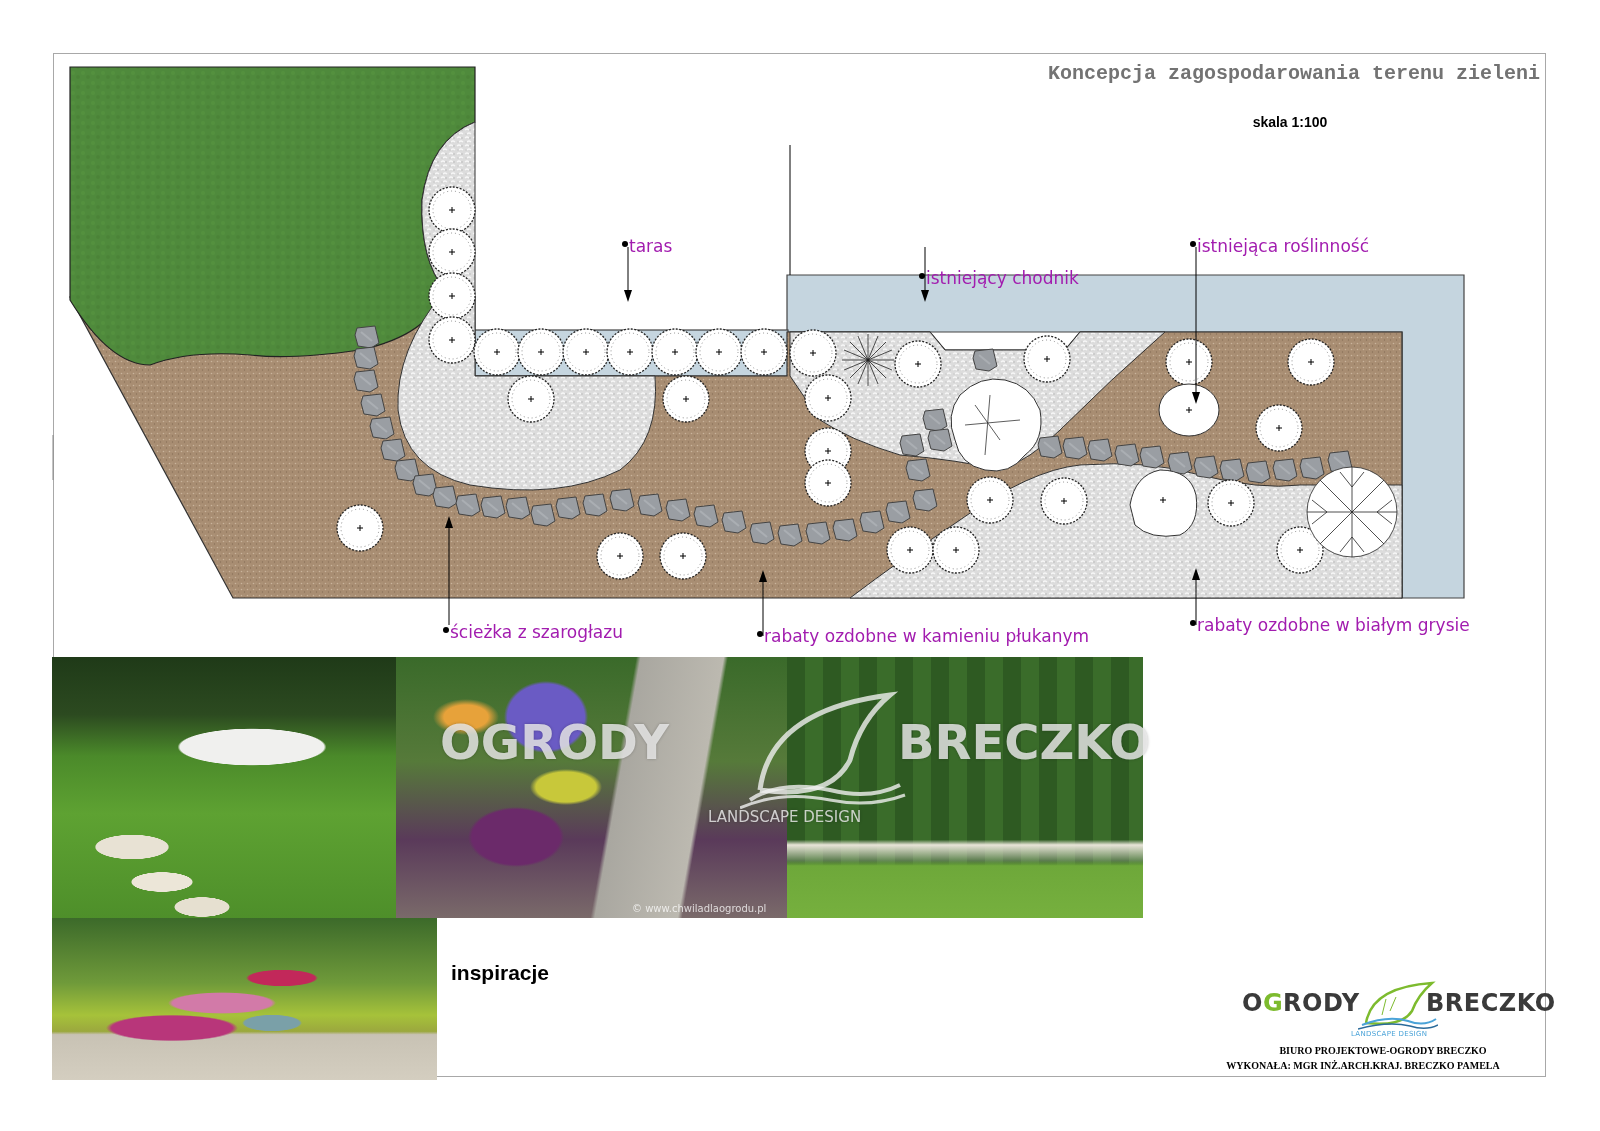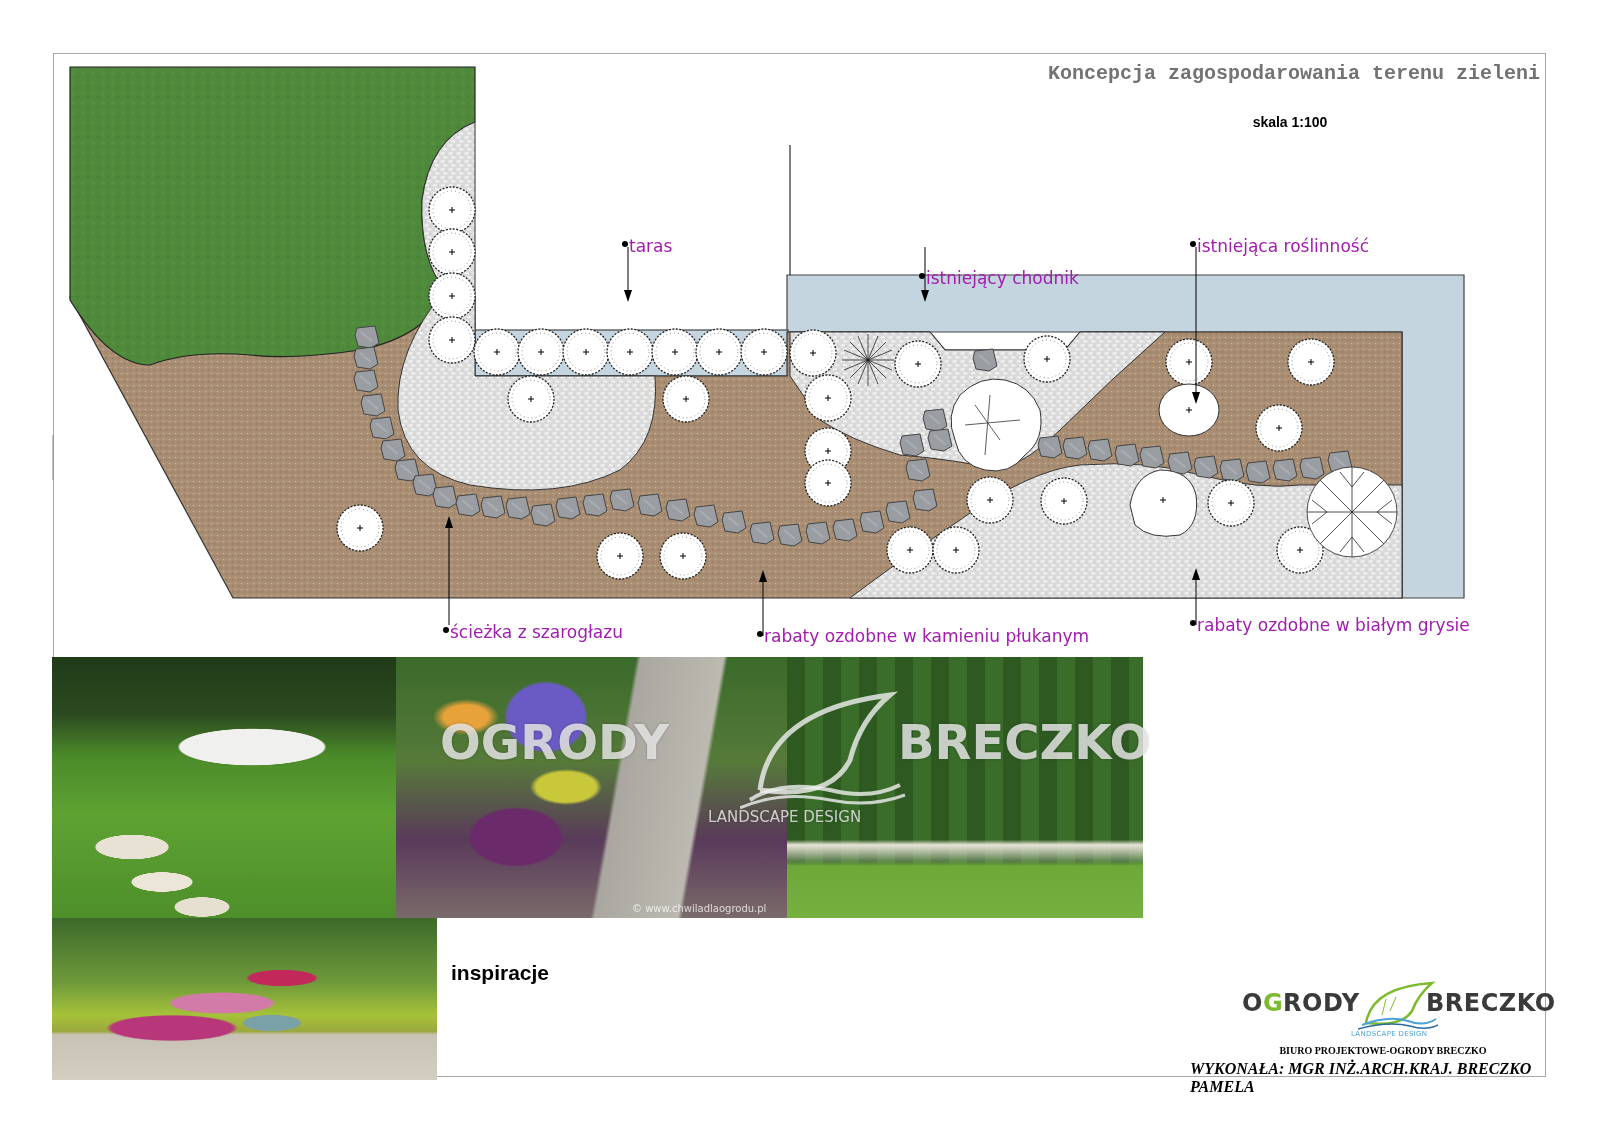--- a/index.html
+++ b/index.html
@@ -11,21 +11,21 @@
   .label { position:absolute; font-family:"DejaVu Sans", sans-serif; font-size:17px; color:#a21caf; white-space:nowrap; }
   .label .dot { display:inline-block; width:6px; height:6px; border-radius:50%; background:#000; margin-right:1px; vertical-align:middle; position:relative; top:-3px; }
   .photo { position:absolute; overflow:hidden; }
   .inspir { position:absolute; left:451px; top:932px; font-family:"Liberation Sans", sans-serif; font-weight:bold; font-size:21px; color:#000;margin-top:29px; }
   .wm { position:absolute; left:440px; top:690px; width:740px; height:160px; pointer-events:none; }
   .wm-text { position:absolute; font-family:"DejaVu Sans", sans-serif; font-weight:bold; color:rgba(235,235,235,0.82); text-shadow:0 0 3px rgba(0,0,0,0.25); }
   .logo { position:absolute; left:1230px; top:975px; width:320px; height:100px; }
   .logo-word { position:absolute; top:14px; font-family:"DejaVu Sans", sans-serif; font-weight:bold; font-size:24px; color:#3a3a3a; letter-spacing:0.5px; }
   .logo-sub { position:absolute; left:121px; top:55px; font-family:"DejaVu Sans", sans-serif; font-size:7px; color:#4aa3d8; letter-spacing:0.3px; }
   .office { position:absolute; left:1228px; top:1045px; width:310px; text-align:center; font-family:"Liberation Serif", serif; font-weight:bold; font-size:10px; color:#000; }
-  .author { position:absolute; left:1190px; top:1060px; width:356px; text-align:left; font-family:"Liberation Serif", serif; font-weight:bold; font-size:16px; color:#000; padding-right:10px; box-sizing:border-box;font-style:italic; }
+  .author { position:absolute; left:1190px; top:1060px; width:356px; text-align:center; font-family:"Liberation Serif", serif; font-weight:bold; font-size:10px; color:#000; padding-right:10px; box-sizing:border-box; }
   .copyright { position:absolute; left:632px; top:903px; font-family:"DejaVu Sans", sans-serif; font-size:10px; color:rgba(255,255,255,0.75); }
 </style>
 </head>
 <body>
 
 <div class="frame"></div>
 
 <div class="title">Koncepcja zagospodarowania terenu zieleni</div>
 <div class="scale">skala 1:100</div>
 

